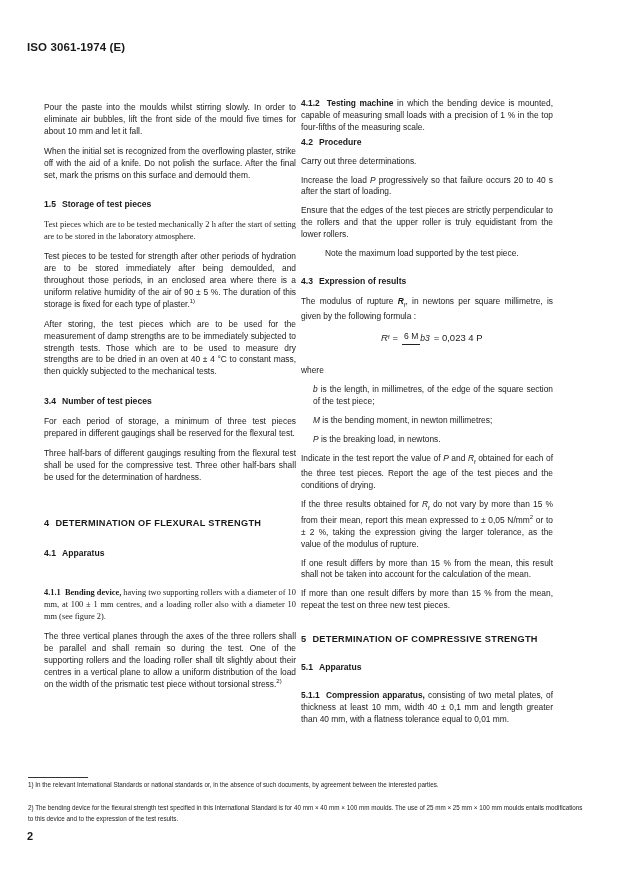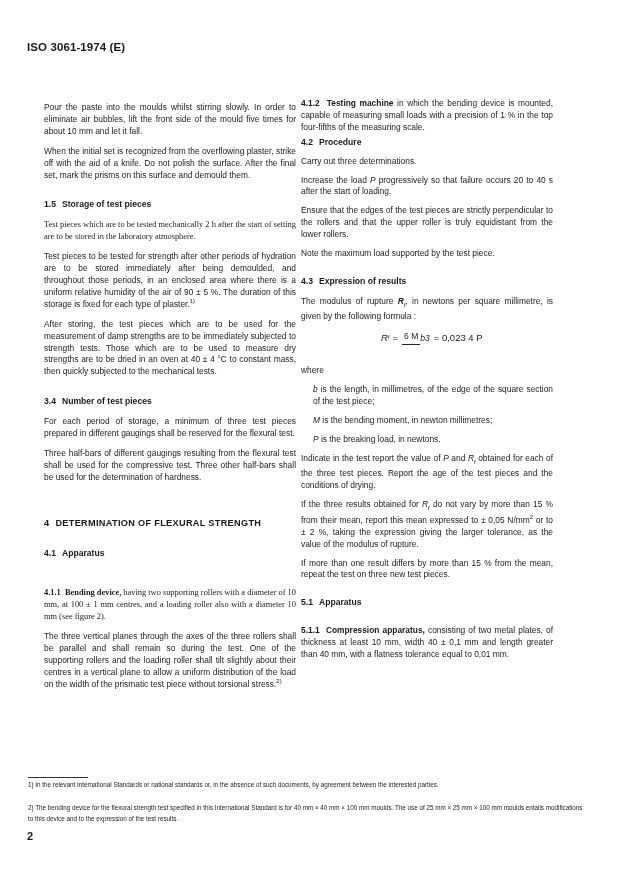--- a/index.html
+++ b/index.html
@@ -53,21 +53,21 @@
   <p class="p" style="margin-top:8px;"><span>The three vertical planes through the axes of the three rollers shall be parallel and shall remain so during the test. One of the supporting rollers and the loading roller shall tilt slightly about their centres in a vertical plane to allow a uniform distribution of the load on the width of the prismatic test piece without torsional stress.</span><sup>2)</sup></p>
 </div>
 
 <div class="col right" style="top:98px;">
   <p class="p"><span class="bold">4.1.2</span>&nbsp;&nbsp;<span class="bold">Testing machine</span><span> in which the bending device is mounted, capable of measuring small loads with a precision of 1 % in the top four-fifths of the measuring scale.</span></p>
 
   <p class="h2" style="margin-top:3px;"><span class="num">4.2</span><span>Procedure</span></p>
   <p class="p" style="margin-top:7px;">Carry out three determinations.</p>
   <p class="p" style="margin-top:7px;"><span>Increase the load </span><span class="it">P</span><span> progressively so that failure occurs 20 to 40 s after the start of loading.</span></p>
   <p class="p" style="margin-top:7px;">Ensure that the edges of the test pieces are strictly perpendicular to the rollers and that the upper roller is truly equidistant from the lower rollers.</p>
-  <p class="p" style="margin-top:7px;">Note the maximum load supported by the test piece.</p>
+  <p class="p" style="margin-top:7px;margin-left:24px;">Note the maximum load supported by the test piece.</p>
 
   <p class="h2" style="margin-top:16px;"><span class="num">4.3</span><span>Expression of results</span></p>
   <p class="p" style="margin-top:8px;"><span>The modulus of rupture </span><span class="it bold">R</span><sub style="font-size:6px;">f</sub><span>, in newtons per square millimetre, is given by the following formula :</span></p>
 
   <div style="height:42px; position:relative;">
     <div class="formula" style="left:80px; top:8px;">
       <span class="it">R</span>
         <sub style="font-size:6px;">f</sub>
       <span style="margin-left:3px;">=</span>
       <span class="frac">
@@ -78,22 +78,24 @@
     </div>
   </div>
 
   <p class="p">where</p>
   <p class="p indent" style="margin-top:7px;"><span class="it">b</span><span> is the length, in millimetres, of the edge of the square section of the test piece;</span></p>
   <p class="p indent" style="margin-top:7px;"><span class="it">M</span><span> is the bending moment, in newton millimetres;</span></p>
   <p class="p indent" style="margin-top:7px;"><span class="it">P</span><span> is the breaking load, in newtons.</span></p>
 
   <p class="p" style="margin-top:7px;"><span>Indicate in the test report the value of </span><span class="it">P</span><span> and </span><span class="it">R</span><sub style="font-size:6px;">f</sub><span> obtained for each of the three test pieces. Report the age of the test pieces and the conditions of drying.</span></p>
   <p class="p" style="margin-top:7px;"><span>If the three results obtained for </span><span class="it">R</span><sub style="font-size:6px;">f</sub><span> do not vary by more than 15 % from their mean, report this mean expressed to ± 0,05 N/mm</span><sup>2</sup><span> or to ± 2 %, taking the expression giving the larger tolerance, as the value of the modulus of rupture.</span></p>
+  <p class="p" style="margin-top:7px;">If one result differs by more than 15 % from the mean, this result shall not be taken into account for the calculation of the mean.</p>
   <p class="p" style="margin-top:7px;">If more than one result differs by more than 15 % from the mean, repeat the test on three new test pieces.</p>
 
+  <p class="h1" style="margin-top:22px;"><span class="num">5</span><span>DETERMINATION OF COMPRESSIVE STRENGTH</span></p>
   <p class="h2" style="margin-top:16px;"><span class="num">5.1</span><span>Apparatus</span></p>
   <p class="p" style="margin-top:16px;"><span class="bold">5.1.1</span>&nbsp;&nbsp;<span class="bold">Compression apparatus,</span><span> consisting of two metal plates, of thickness at least 10 mm, width 40 ± 0,1 mm and length greater than 40 mm, with a flatness tolerance equal to 0,01 mm.</span></p>
 </div>
 
 <div class="abs rule"></div>
 <div class="fn" style="top:779px;">1)   In the relevant International Standards or national standards or, in the absence of such documents, by agreement between the interested parties.</div>
 <div class="fn" style="top:802px;">2)   The bending device for the flexural strength test specified in this International Standard is for 40 mm × 40 mm × 100 mm moulds. The use of 25 mm × 25 mm × 100 mm moulds entails modifications to this device and to the expression of the test results.</div>
 
 <div class="abs page-num">2</div>
 

